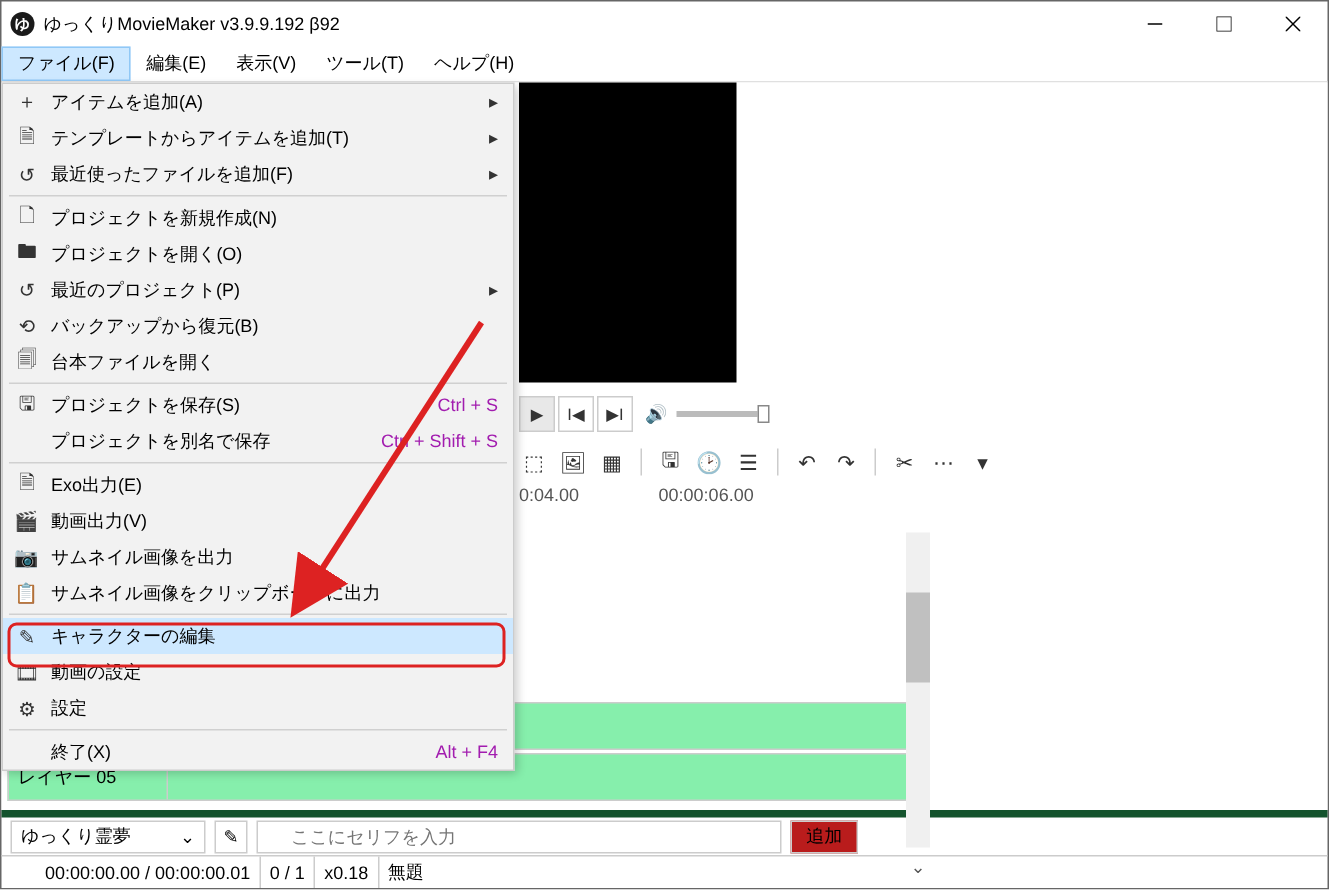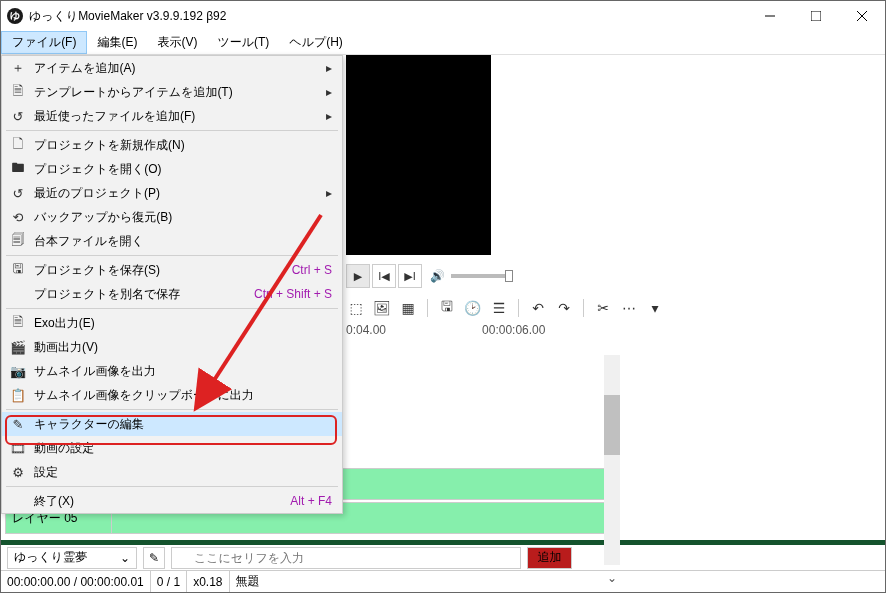--- a/index.html
+++ b/index.html
@@ -26,33 +26,33 @@
   .preview { position: absolute; left: 345px; top: 0; width: 145px; height: 200px; background: #000; }
   .playback { position: absolute; left: 345px; top: 205px; height: 32px; display: flex; align-items: center; gap: 2px; }
   .pbtn { width: 24px; height: 24px; border: 1px solid #ccc; background: #fff; display: flex; align-items: center; justify-content: center; cursor: pointer; color: #333; font-size: 11px; }
   .pbtn:first-child { background: #e8e8e8; }
   .vol { display: flex; align-items: center; gap: 6px; margin-left: 6px; }
   .vol-track { width: 60px; height: 4px; background: #bbb; position: relative; }
   .vol-thumb { position: absolute; right: -2px; top: -4px; width: 8px; height: 12px; background: #fff; border: 1px solid #888; }
   .toolbar { position: absolute; left: 345px; top: 240px; height: 26px; display: flex; align-items: center; gap: 6px; color: #333; }
   .tb-icon { width: 20px; text-align: center; font-size: 14px; }
   .tb-sep { width: 1px; height: 18px; background: #ccc; margin: 0 3px; }
-  .ruler { position: absolute; left: 345px; top: 268px; height: 18px; display: flex; gap: 96px; color: #555; font-size: 11px; }
+  .ruler { position: absolute; left: 345px; top: 268px; height: 18px; display: flex; gap: 53px; color: #555; font-size: 11px; }
   .layers { position: absolute; left: 4px; right: 270px; top: 413px; }
   .layer-row { height: 32px; border: 1px solid #ccc; display: flex; align-items: center; padding-left: 6px; background: #86efac; margin-bottom: 2px; }
   .layer-name { width: 100px; border-right: 1px solid #ccc; height: 100%; display: flex; align-items: center; }
   .right-scroll { position: absolute; right: 265px; top: 300px; width: 16px; height: 210px; background: #f0f0f0; }
   .right-scroll-thumb { width: 100%; height: 60px; background: #c0c0c0; margin-top: 40px; }
   .right-arrow { position: absolute; right: 265px; top: 515px; width: 16px; height: 15px; display:flex; align-items:center; justify-content:center; color:#555;}
   .bottom-bar { height: 30px; border-top: 5px solid #14532d; display: flex; align-items: center; padding: 0 6px; gap: 6px; }
   .char-select { width: 130px; height: 22px; border: 1px solid #ccc; display: flex; align-items: center; justify-content: space-between; padding: 0 6px; background: #fff; }
   .char-edit { width: 22px; height: 22px; border: 1px solid #ccc; display: flex; align-items: center; justify-content: center; background: #fff; }
   .serif-input { flex: 1; height: 22px; border: 1px solid #ccc; padding: 0 22px; color: #999; background: #fff; max-width: 350px; }
   .add-btn { width: 45px; height: 22px; border: 1px solid #ccc; background: #b91c1c; display: flex; align-items: center; justify-content: center; cursor:pointer; }
-  .status-bar { height: 22px; border-top: 1px solid #ccc; display: flex; align-items: center; font-size: 11px; }
+  .status-bar { height: 22px; border-top: 1px solid #ccc; display: flex; align-items: center; font-size: 11px; padding-left: 23px; }
   .status-cell { padding: 0 6px; border-right: 1px solid #ccc; height: 100%; display: flex; align-items: center; }
 </style>
 </head>
 <body>
 
 <div class="window">
   <div class="titlebar">
     <div class="title-left">
       <div class="title-icon">ゆ</div>
       <div>ゆっくりMovieMaker v3.9.9.192 β92</div>

